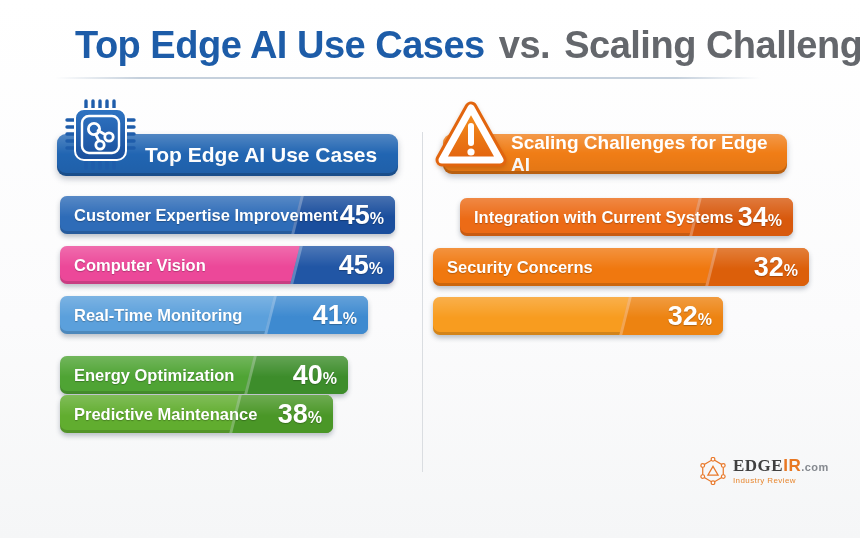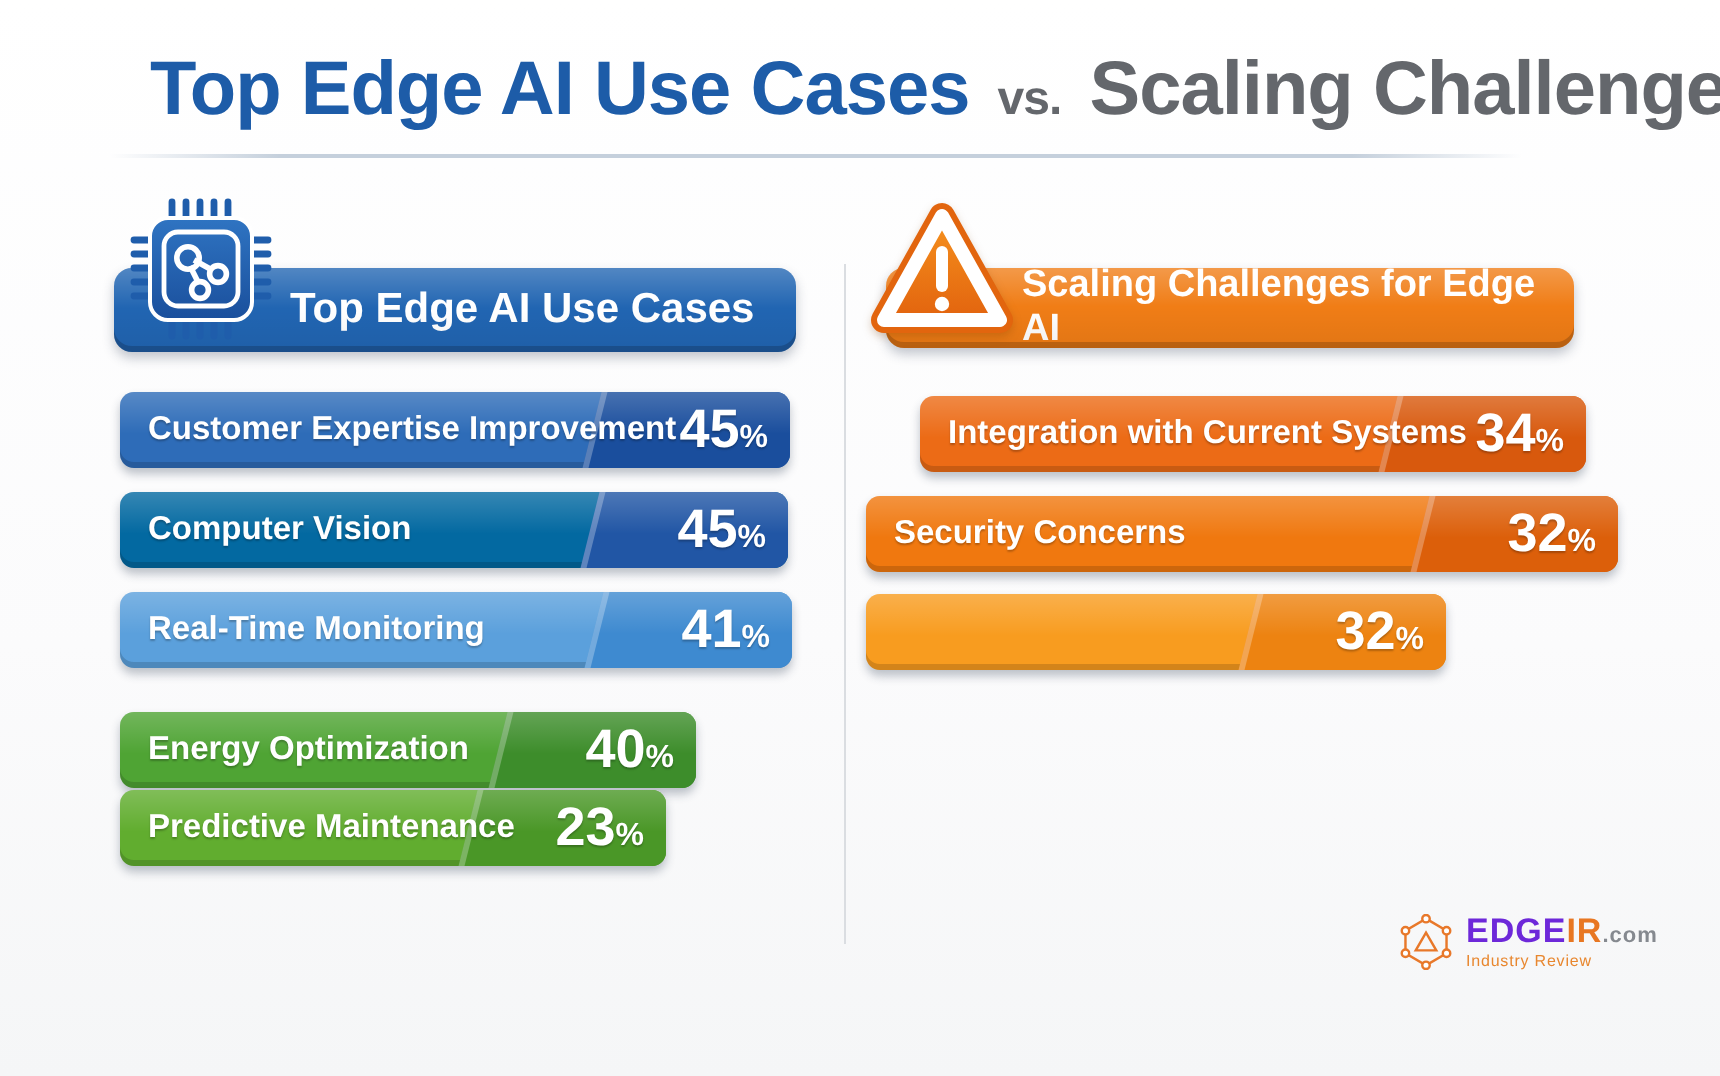--- a/index.html
+++ b/index.html
@@ -10,21 +10,21 @@
     position:relative;
   }
   .canvas{position:absolute;inset:0;width:860px;height:538px;}
 
   
   .title{
     position:absolute;left:75px;top:24px;width:760px;
     font-weight:bold;font-size:38px;letter-spacing:-0.5px;white-space:nowrap;
   }
   .title .t-blue{color:#1d5ca8;}
-  .title .t-vs{color:#64676c;font-size:24px;padding:0 4px;}
+  .title .t-vs{color:#64676c;font-size:38px;padding:0 4px;}
   .title .t-gray{color:#64676c;}
   .title-underline{
     position:absolute;left:55px;top:77px;width:706px;height:2px;
     background:linear-gradient(90deg,rgba(197,208,220,0) 0%,#c5d0dc 12%,#c5d0dc 88%,rgba(197,208,220,0) 100%);
   }
 
   
   .divider{
     position:absolute;left:422px;top:132px;width:1px;height:340px;background:#dadde1;
   }
@@ -80,21 +80,21 @@
   .lbar0{left:60px;top:196px;} .lbar1{left:60px;top:246px;} .lbar2{left:60px;top:296px;}
   .lbar3{left:60px;top:356px;} .lbar4{left:60px;top:395px;}
   .rbar0{left:433px;top:198px;margin-left:27px;} .rbar1{left:433px;top:248px;} .rbar2{left:433px;top:297px;}
 
   
   .logo{
     position:absolute;left:699px;top:457px;display:flex;align-items:flex-start;gap:6px;
   }
   .logo-text-block{display:flex;flex-direction:column;line-height:1;}
   .logo-word{font-weight:bold;font-size:17px;letter-spacing:0.5px;white-space:nowrap;}
-  .logo-word .lg-gray{color:#6d28d9;}
+  .logo-word .lg-gray{color:#404040;font-family:Liberation Serif, serif;}
   .logo-word .lg-orange{color:#e87722;}
   .logo-word .lg-com{color:#85898f;font-size:11px;font-weight:bold;}
   .logo-tagline{color:#e8872f;font-size:8px;margin-top:3px;letter-spacing:0.4px;}
 </style>
 </head>
 <body>
 
 <div class="canvas">
 
   <div class="title">
@@ -167,39 +167,39 @@
       <line x1="37" y1="26" x2="37" y2="43" stroke="#ffffff" stroke-width="6" stroke-linecap="round"></line>
       <circle cx="37" cy="52" r="3.6" fill="#ffffff"></circle>
     </svg>
   </div>
 
   <div class="bar lbar0" style="width: 335px; background: rgb(46, 108, 184);">
     <div class="cut" style="background: rgb(26, 78, 157);"></div>
     <span class="bar-label">Customer Expertise Improvement</span>
     <span class="bar-pct"><span class="num">45</span><span class="sym">%</span></span>
   </div>
-  <div class="bar lbar1" style="width: 334px; background: #0369a1;">
+  <div class="bar lbar1" style="width: 334px; background: #ec4899;">
     <div class="cut" style="background: rgb(33, 86, 165);"></div>
     <span class="bar-label">Computer Vision</span>
     <span class="bar-pct"><span class="num">45</span><span class="sym">%</span></span>
   </div>
-  <div class="bar lbar2" style="width: 336px; background: rgb(91, 160, 220);">
+  <div class="bar lbar2" style="width: 308px; background: rgb(91, 160, 220);">
     <div class="cut" style="background: rgb(62, 138, 208);"></div>
     <span class="bar-label">Real-Time Monitoring</span>
     <span class="bar-pct"><span class="num">41</span><span class="sym">%</span></span>
   </div>
   <div class="bar lbar3" style="width: 288px; background: rgb(79, 164, 52);">
     <div class="cut" style="background: rgb(61, 141, 43);"></div>
     <span class="bar-label">Energy Optimization</span>
     <span class="bar-pct"><span class="num">40</span><span class="sym">%</span></span>
   </div>
   <div class="bar lbar4" style="width: 273px; background: rgb(97, 173, 47);">
     <div class="cut" style="background: rgb(74, 151, 39);"></div>
     <span class="bar-label">Predictive Maintenance</span>
-    <span class="bar-pct"><span class="num">23</span><span class="sym">%</span></span>
+    <span class="bar-pct"><span class="num">38</span><span class="sym">%</span></span>
   </div>
 
   <div class="bar rbar0" style="width: 333px; background: rgb(236, 107, 22);">
     <div class="cut" style="background: rgb(216, 89, 13);"></div>
     <span class="bar-label">Integration with Current Systems</span>
     <span class="bar-pct"><span class="num">34</span><span class="sym">%</span></span>
   </div>
   <div class="bar rbar1" style="width: 376px; background: rgb(240, 120, 15);">
     <div class="cut" style="background: rgb(220, 95, 10);"></div>
     <span class="bar-label">Security Concerns</span>

